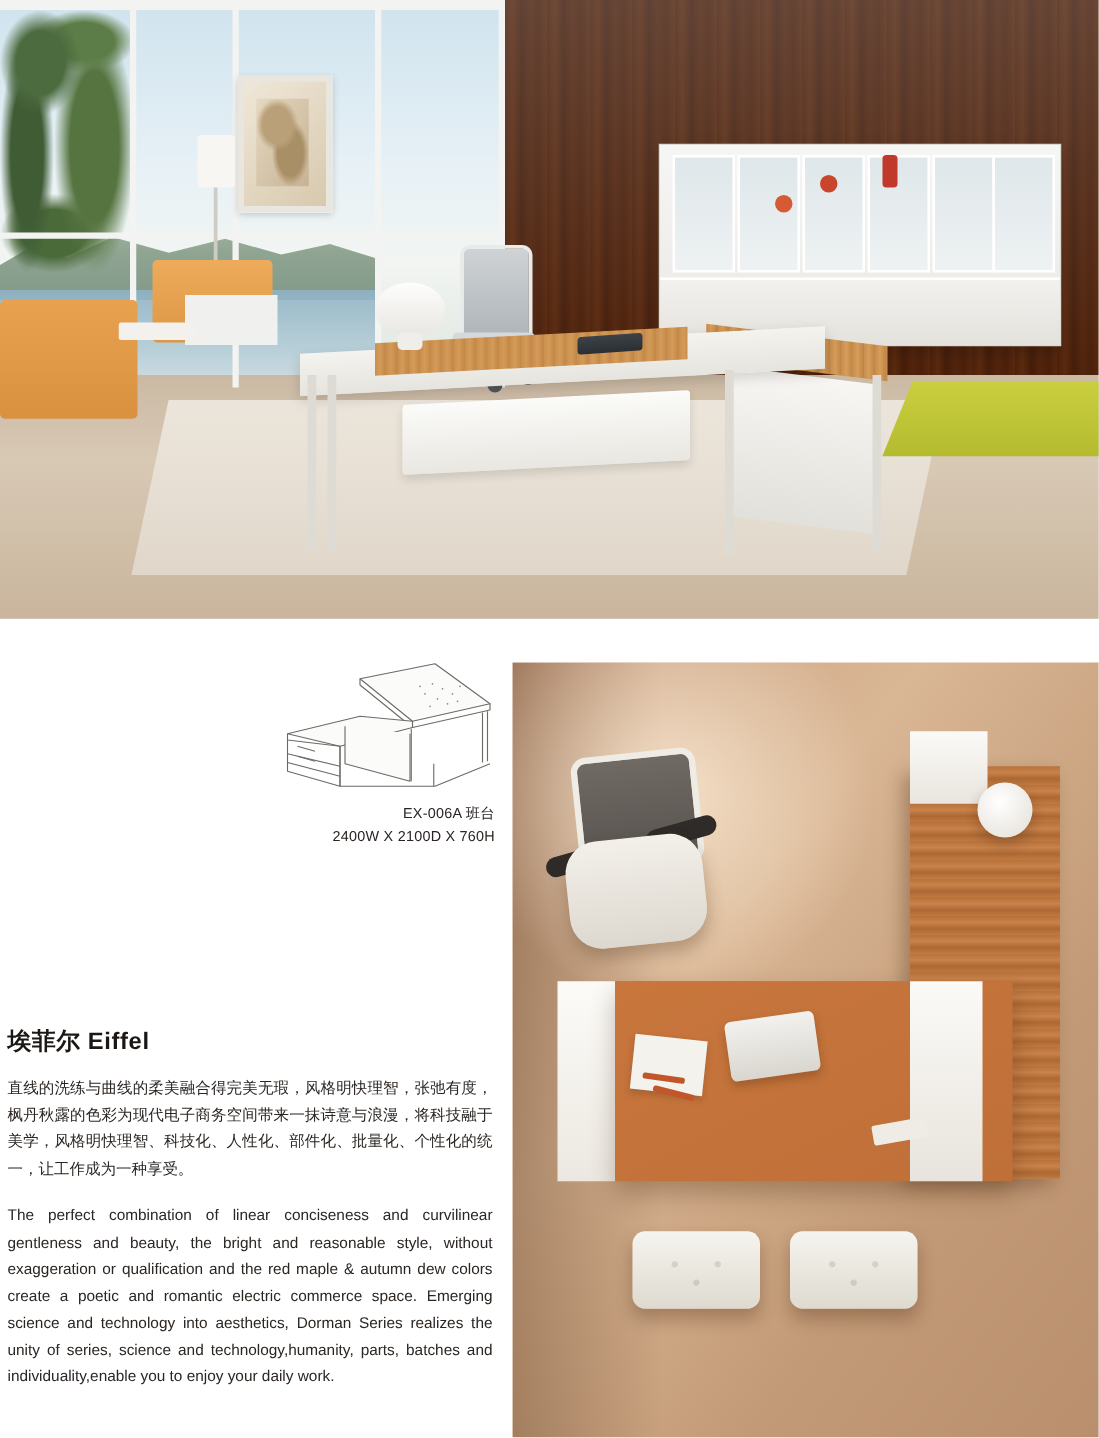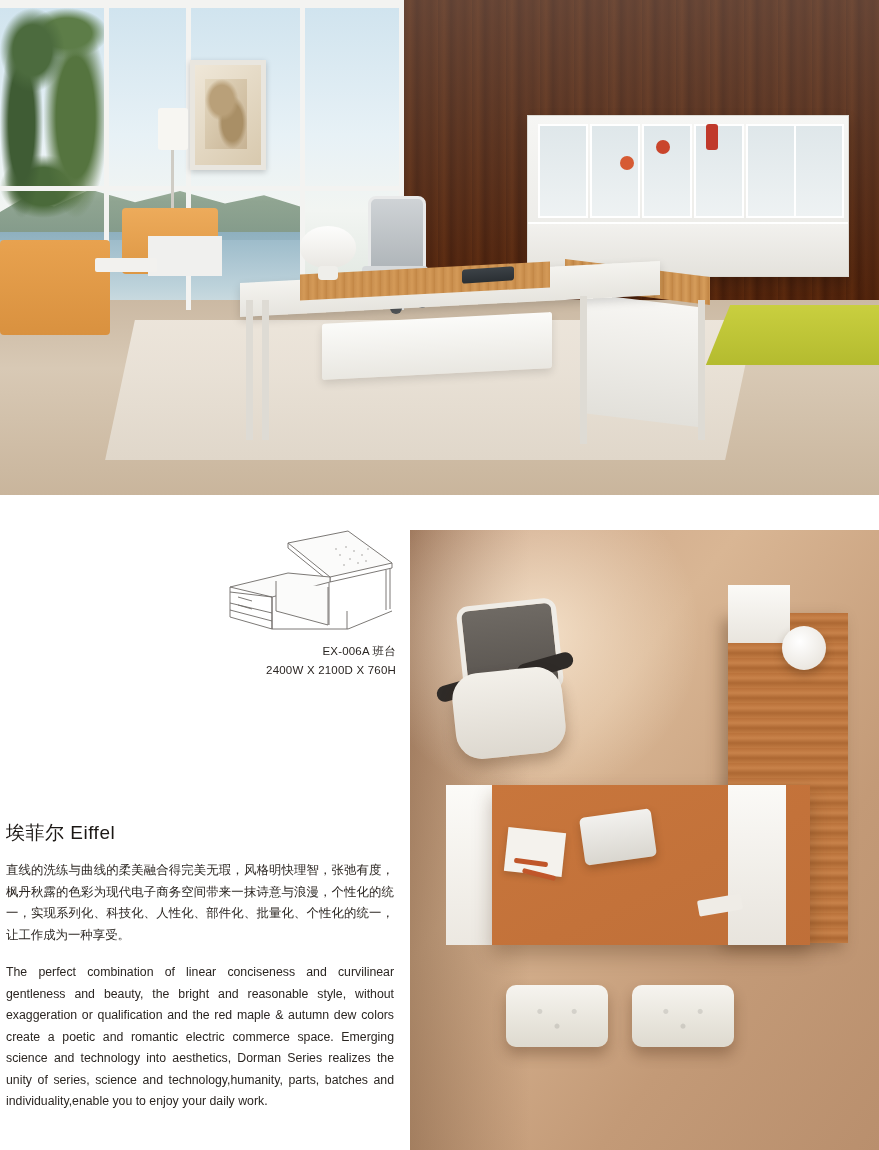--- a/index.html
+++ b/index.html
@@ -300,21 +300,21 @@
       radial-gradient(circle at 70% 40%, rgba(0,0,0,.10) 2px, rgba(0,0,0,0) 3px),
       radial-gradient(circle at 50% 72%, rgba(0,0,0,.10) 2px, rgba(0,0,0,0) 3px);
   }
 
   
   .text-col {
     position: absolute; left: 6px; top: 820px; width: 388px;
   }
   .brand-title {
     font-size: 19px;
-    font-weight: normal;
+    font-weight: bold;
     color: #1b1714;
     margin: 0 0 14px 0;
     letter-spacing: .5px;
   }
   .cn-body {
     font-size: 12.4px;
     line-height: 21.5px;
     color: #2b2622;
     margin: 0 0 16px 0;
     text-align: justify;
@@ -468,15 +468,15 @@
   <div class="rp-pen" style="left:112px; top:342px; transform:rotate(14deg);"></div>
   <div class="rp-keyboard"></div>
   <div class="rp-lamp"></div>
 
   <div class="rp-stool" style="left:96px; top:455px;"></div>
   <div class="rp-stool" style="left:222px; top:455px;"></div>
 </div>
 
 <div class="text-col">
   <h1 class="brand-title">埃菲尔  Eiffel</h1>
-  <p class="cn-body">直线的洗练与曲线的柔美融合得完美无瑕，风格明快理智，张弛有度，枫丹秋露的色彩为现代电子商务空间带来一抹诗意与浪漫，个性化的统一，实现系列化、科技化、人性化、部件化、批量化、个性化的统一，让工作成为一种享受。</p>
+  <p class="cn-body">直线的洗练与曲线的柔美融合得完美无瑕，风格明快理智，张弛有度，枫丹秋露的色彩为现代电子商务空间带来一抹诗意与浪漫，将科技融于美学，风格明快理智、科技化、人性化、部件化、批量化、个性化的统一，让工作成为一种享受。</p>
   <p class="en-body">The perfect combination of linear conciseness and curvilinear gentleness and beauty, the bright and reasonable style, without exaggeration or qualification and the red maple &amp; autumn dew colors create a poetic and romantic electric commerce space. Emerging science and technology into aesthetics, Dorman Series realizes the unity of series, science and technology,humanity, parts, batches and individuality,enable you to enjoy your daily work.</p>
 </div>
 
 </body></html>

